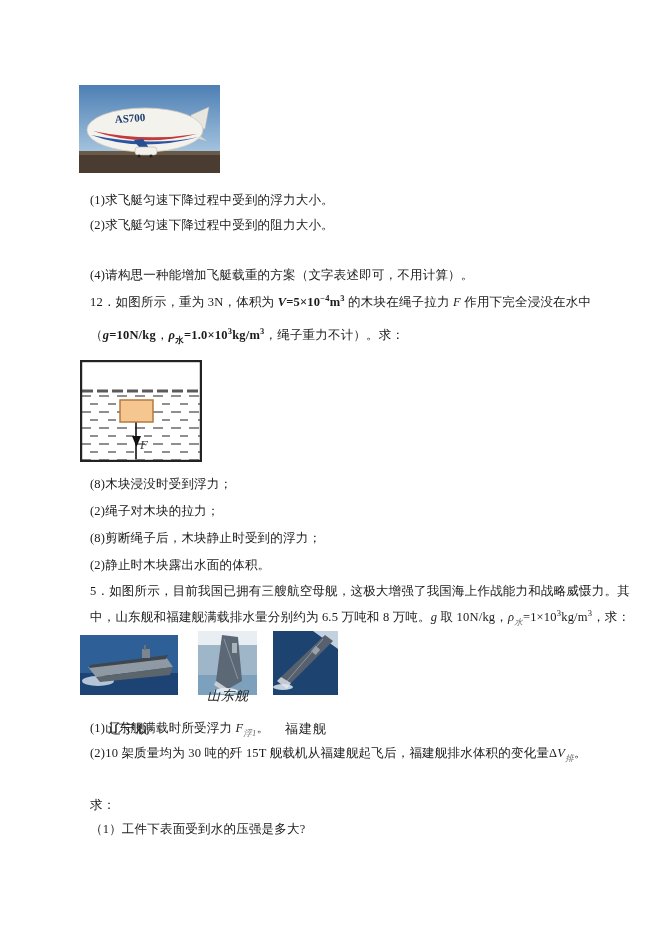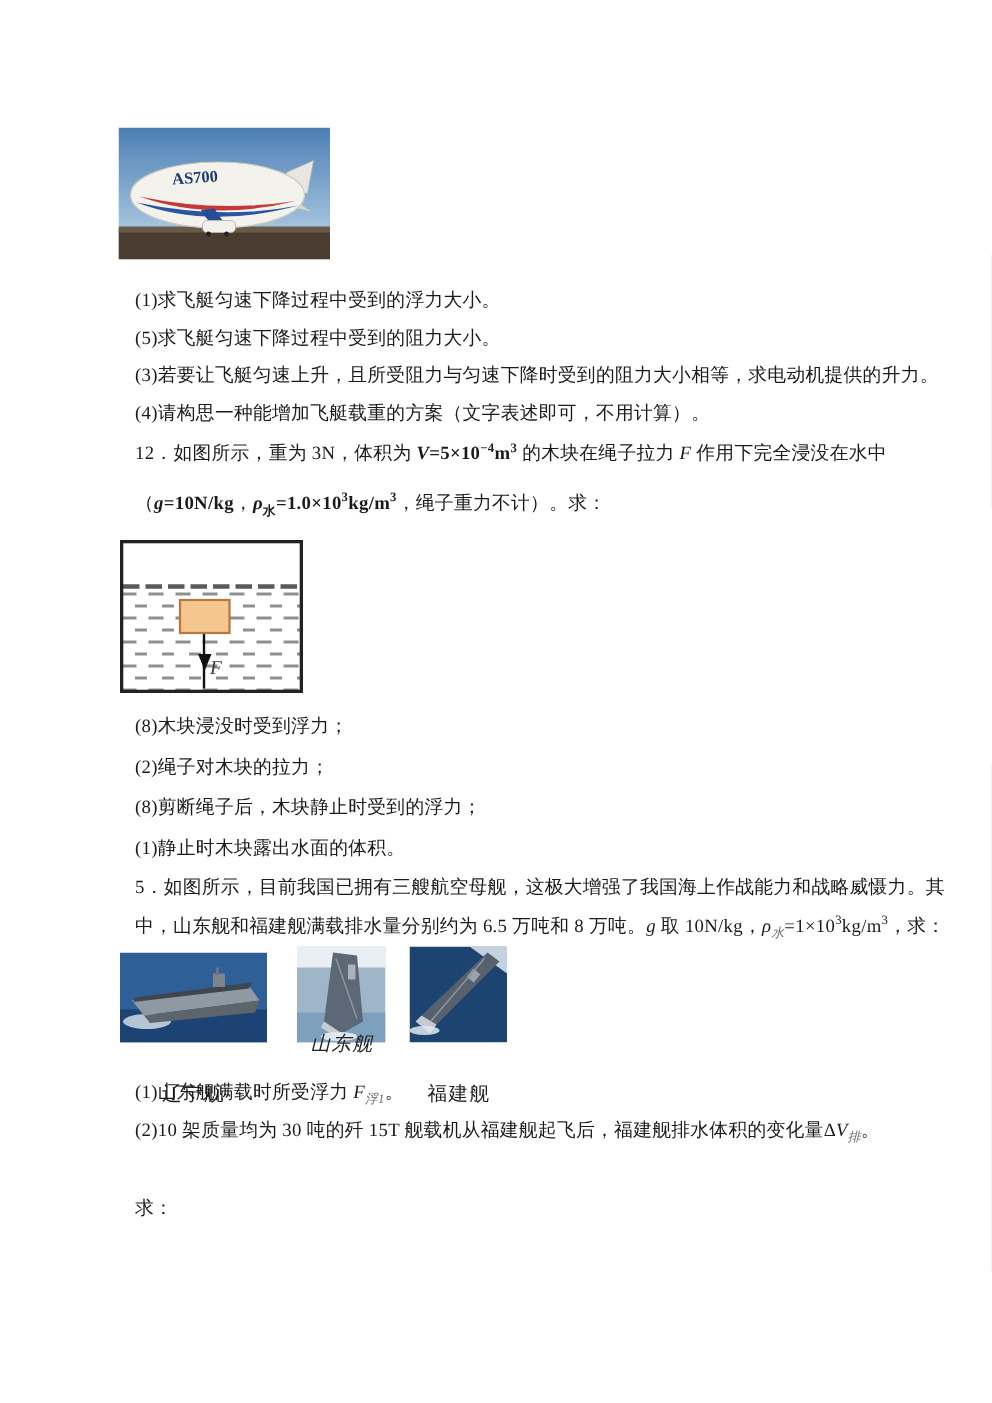--- a/index.html
+++ b/index.html
@@ -61,22 +61,21 @@
     <path d="M14,46 Q62,63 118,49 Q66,57 14,46 Z" fill="#c23a3a"></path>
     <path d="M55,55 Q62,68 72,66 L64,54 Z" fill="#274d92"></path>
     <text x="36" y="38" font-size="11" font-weight="bold" fill="#1d3c6e" transform="rotate(-4 36 38)">AS700</text>
 
     <rect x="56" y="62" width="22" height="8" rx="3" fill="#f2f0ea" stroke="#b8b4aa" stroke-width="0.6"></rect>
     <circle cx="60" cy="71" r="1.6" fill="#222"></circle>
     <circle cx="72" cy="71" r="1.6" fill="#222"></circle>
   </svg>
 
   <div class="line" style="top:193px">(1)求飞艇匀速下降过程中受到的浮力大小。</div>
-  <div class="line" style="top:218px">(5)求飞艇匀速下降过程中受到的阻力大小。</div>
-  <div class="line" style="top:243px">(3)若要让飞艇匀速上升，且所受阻力与匀速下降时受到的阻力大小相等，求电动机提供的升力。</div>
+  <div class="line" style="top:218px">(2)求飞艇匀速下降过程中受到的阻力大小。</div>
   <div class="line" style="top:268px">(4)请构思一种能增加飞艇载重的方案（文字表述即可，不用计算）。</div>
 
   <div class="line" style="top:295px"><span>12．如图所示，重为 3N，体积为 </span><span class="bi">V</span><span class="b">=5×10</span><span class="b sup">−4</span><span class="b">m</span><span class="b sup">3</span><span> 的木块在绳子拉力 </span><span class="i">F</span><span> 作用下完全浸没在水中</span></div>
 
   <div class="line" style="top:328px"><span>（</span><span class="bi">g</span><span class="b">=10N/kg</span><span>，</span><span class="bi">ρ</span><span class="b sub">水</span><span class="b">=1.0×10</span><span class="b sup">3</span><span class="b">kg/m</span><span class="b sup">3</span><span>，绳子重力不计）。求：</span></div>
 
   <svg class="photo" style="left:80px;top:360px;" width="122" height="102" viewBox="0 0 122 102">
     <defs>
       <pattern id="waterdash" width="18" height="16" patternUnits="userSpaceOnUse">
         <rect width="18" height="16" fill="#ffffff"></rect>
@@ -95,21 +94,21 @@
 
     <rect x="40" y="40" width="33" height="22" fill="#f6c690" stroke="#b5793f" stroke-width="1.5"></rect>
 
     <polygon points="52,76 61,76 56.5,87" fill="#111"></polygon>
     <text x="60" y="89" font-size="13" font-style="italic" font-family="serif" fill="#3a3a3a">F</text>
   </svg>
 
   <div class="line" style="top:477px">(8)木块浸没时受到浮力；</div>
   <div class="line" style="top:504px">(2)绳子对木块的拉力；</div>
   <div class="line" style="top:531px">(8)剪断绳子后，木块静止时受到的浮力；</div>
-  <div class="line" style="top:558px">(1)静止时木块露出水面的体积。</div>
+  <div class="line" style="top:558px">(2)静止时木块露出水面的体积。</div>
 
   <div class="line" style="top:584px">5．如图所示，目前我国已拥有三艘航空母舰，这极大增强了我国海上作战能力和战略威慑力。其</div>
   <div class="line" style="top:610px"><span>中，山东舰和福建舰满载排水量分别约为 6.5 万吨和 8 万吨。</span><span class="i">g</span><span> 取 10N/kg，</span><span class="i">ρ</span><span class="sub i gray">水</span><span>=1×10</span><span class="sup">3</span><span>kg/m</span><span class="sup">3</span><span>，求：</span></div>
 
   <svg class="photo" style="left:80px;top:635px;" width="98" height="60" viewBox="0 0 98 60">
     <rect width="98" height="60" fill="#2e5f96"></rect>
     <rect y="38" width="98" height="22" fill="#1c4373"></rect>
     <ellipse cx="18" cy="46" rx="16" ry="5" fill="#d9e6f0" opacity="0.8"></ellipse>
     <polygon points="8,32 86,22 93,32 16,42" fill="#8e99a3"></polygon>
     <polygon points="16,42 93,32 90,40 20,47" fill="#5c646c"></polygon>
@@ -138,14 +137,15 @@
   </svg>
 
   <div class="ship-label" style="left:80px;top:699px;width:98px;">辽宁舰</div>
   <div class="ship-label" style="left:192px;top:666px;width:72px;font-style:italic;">山东舰</div>
   <div class="ship-label" style="left:268px;top:699px;width:76px;">福建舰</div>
 
   <div class="line" style="top:721px"><span>(1)山东舰满载时所受浮力 </span><span class="i">F</span><span class="sub i gray">浮1</span><span>。</span></div>
   <div class="line" style="top:746px"><span>(2)10 架质量均为 30 吨的歼 15T 舰载机从福建舰起飞后，福建舰排水体积的变化量Δ</span><span class="i">V</span><span class="sub i gray">排</span><span>。</span></div>
 
   <div class="line" style="top:798px">求：</div>
+  <div class="line" style="top:822px">（1）工件下表面受到水的压强是多大?</div>
 
 </div>
 
 </body></html>

